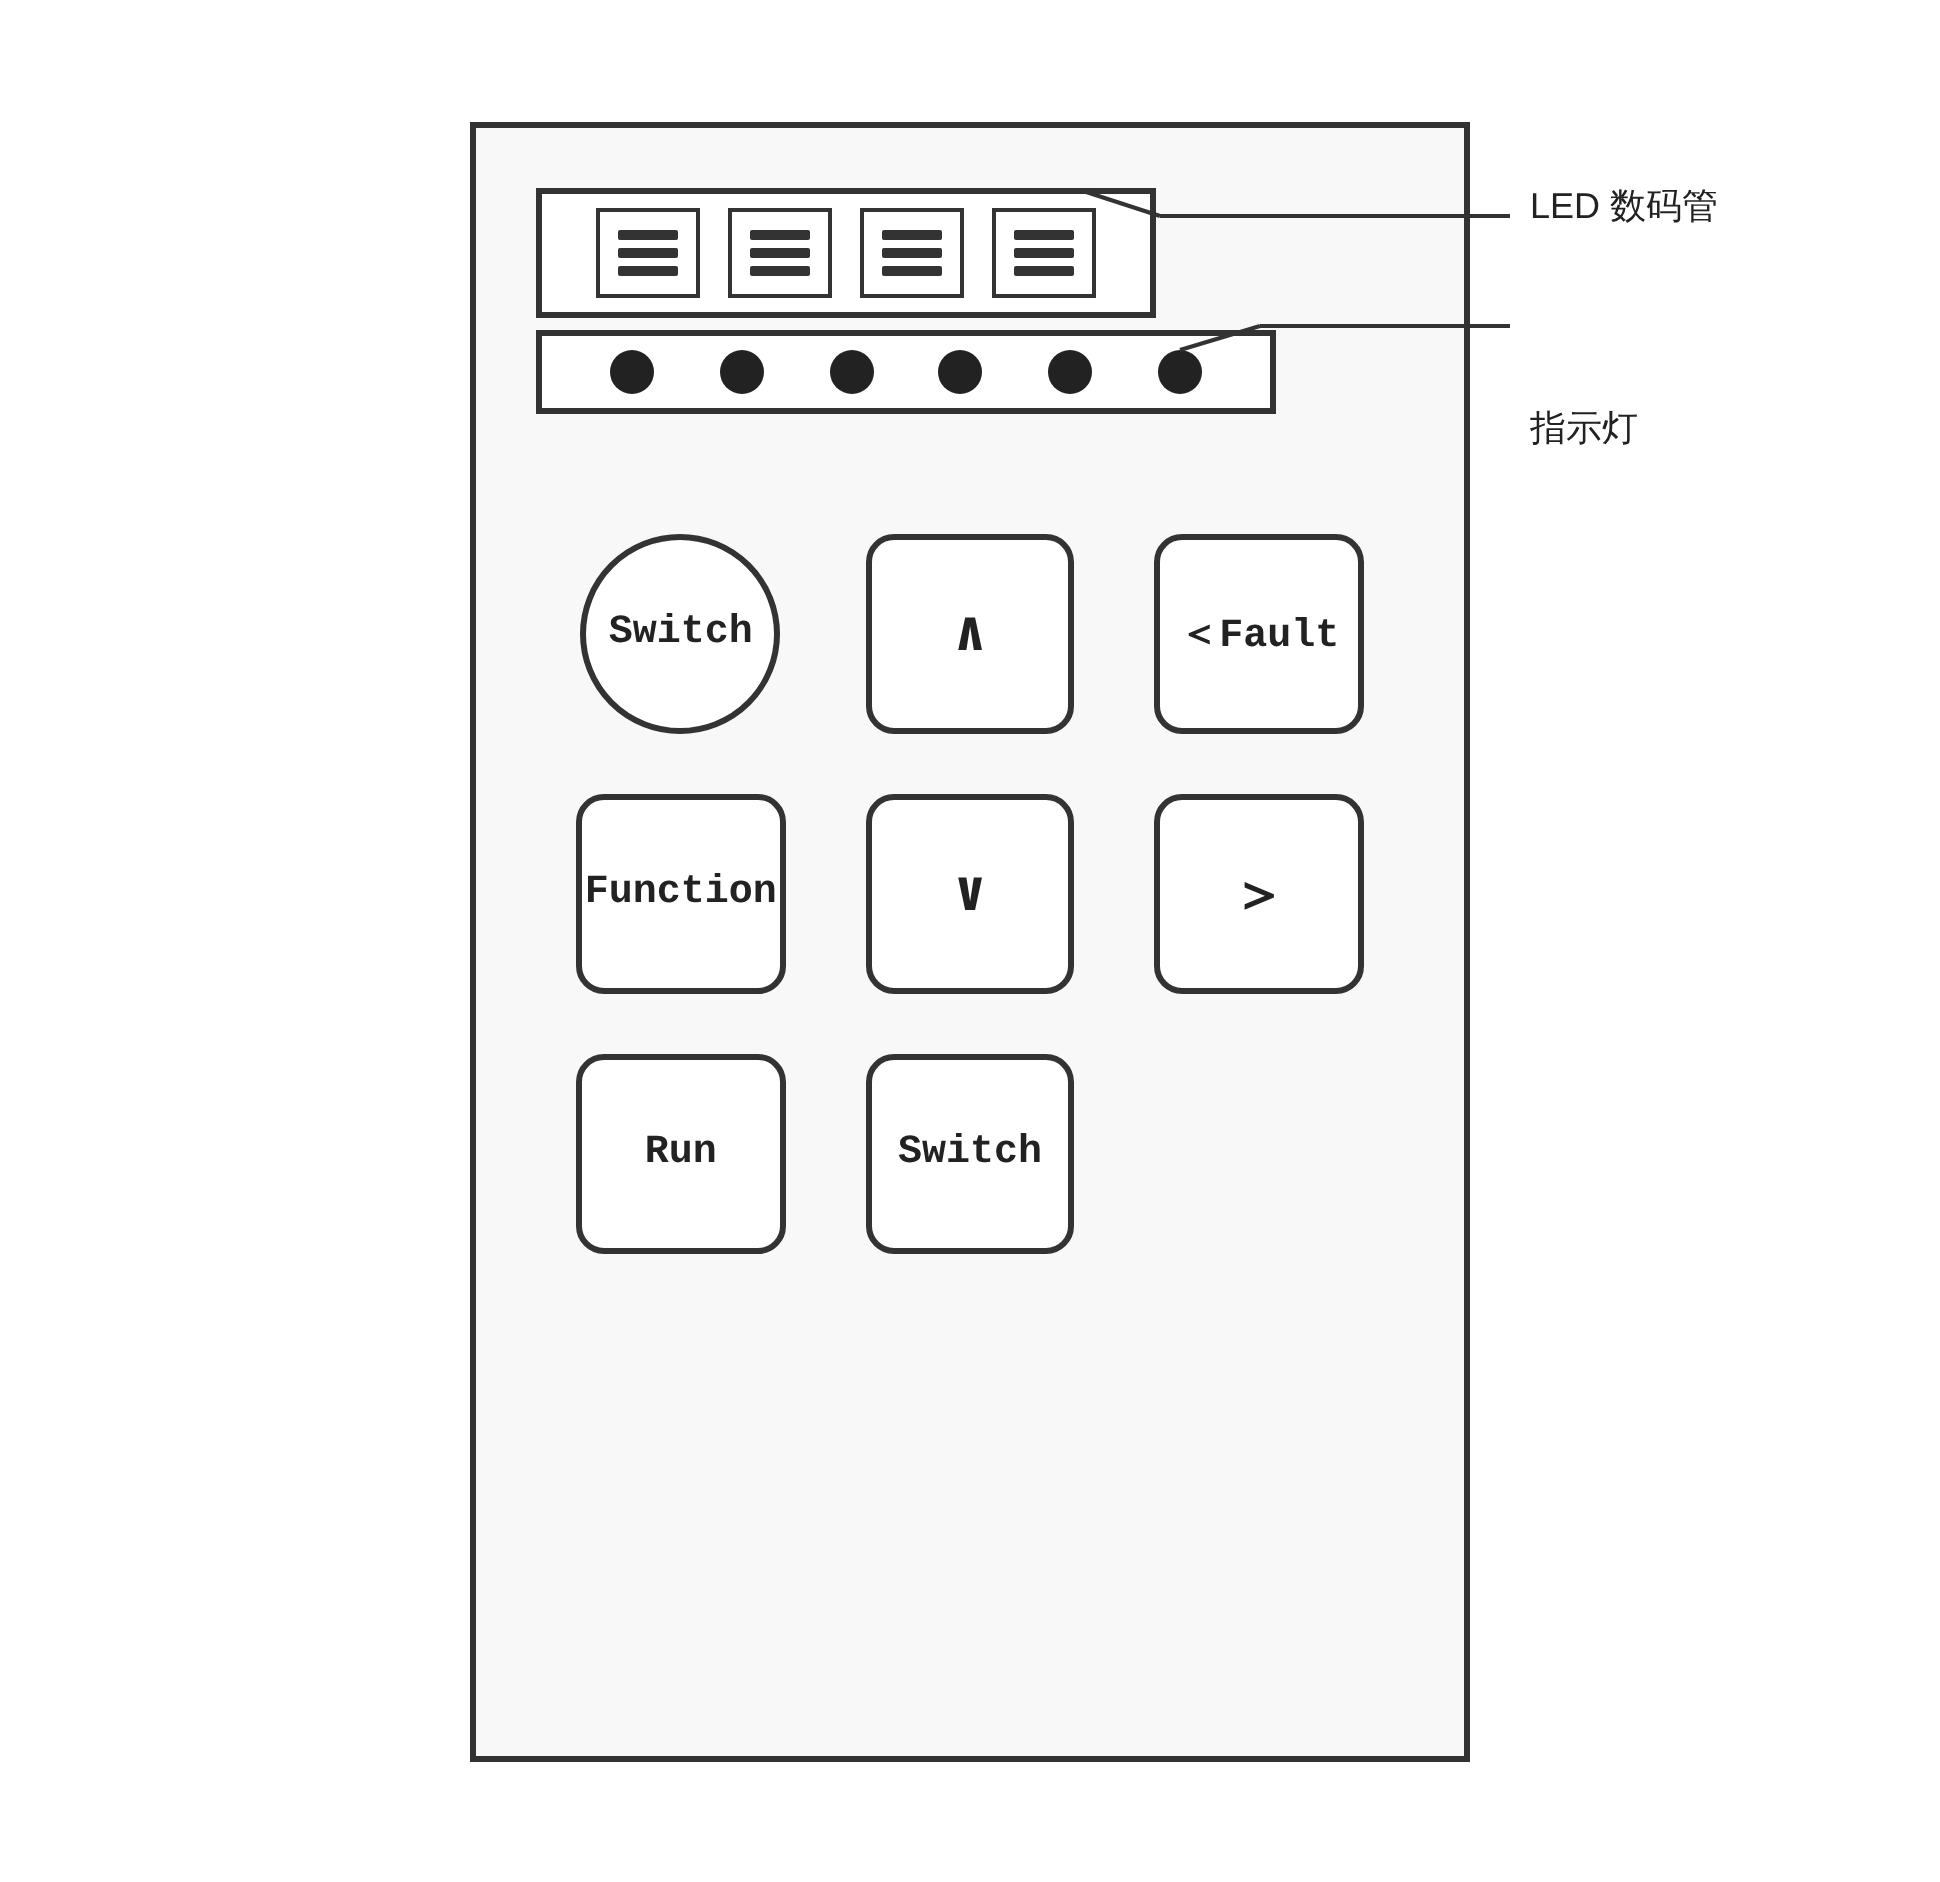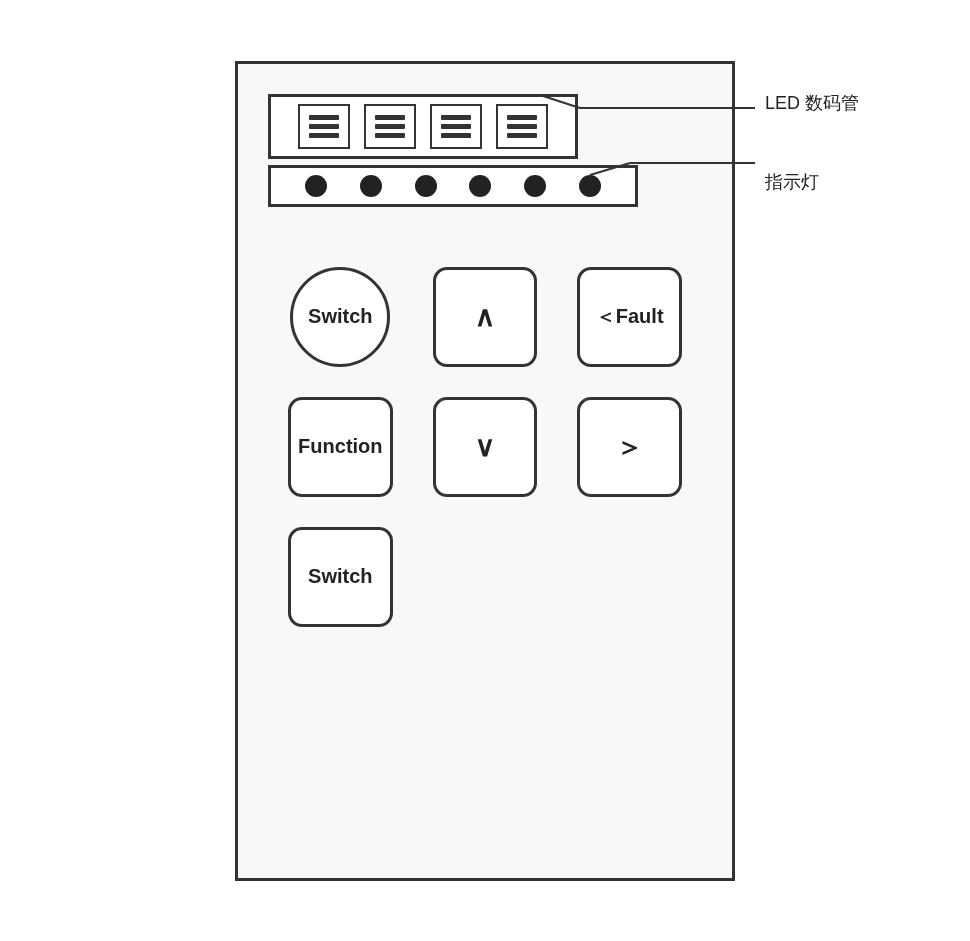--- a/index.html
+++ b/index.html
@@ -122,21 +122,21 @@
 
     .btn {
       height: 100px;
       border: 3px solid #333;
       background: #fff;
       cursor: pointer;
       display: flex;
       align-items: center;
       justify-content: center;
       font-size: 20px;
-      font-family: Liberation Sans, sans-serif;
+      font-family: Liberation Mono, monospace;
       font-weight: bold;
       color: #222;
       border-radius: 14px;
     }
 
     .btn-circle {
       border-radius: 50%;
       width: 100px;
       height: 100px;
       justify-self: center;
@@ -190,27 +190,28 @@
       <div class="buttons-grid">
 
         <button class="btn btn-circle">Switch</button>
         <button class="btn" style="font-size:28px;">∧</button>
         <button class="btn">＜Fault</button>
 
         <button class="btn">Function</button>
         <button class="btn" style="font-size:28px;">∨</button>
         <button class="btn" style="font-size:28px;">＞</button>
 
+        <button class="btn">Run</button>
         <button class="btn">Switch</button>
 
       </div>
     </div>
   </div>
 
-  <div style="position:absolute; left: calc(50% + 250px); top: calc(50% - 410px + 30px); display:flex; flex-direction:column; gap: 55px; padding-left: 30px;">
+  <div style="position:absolute; left: calc(50% + 250px); top: calc(50% - 410px + 30px); display:flex; flex-direction:column; gap: 87px; padding-left: 30px;">
     <span class="annotation-label">LED 数码管</span>
     <span class="annotation-label">指示灯</span>
   </div>
 
   <svg style="position:absolute;top:0;left:0;width:970px;height:941px;pointer-events:none;">
 
     <line x1="755" y1="108" x2="580" y2="108" stroke="#333" stroke-width="2"></line>
     <line x1="580" y1="108" x2="540" y2="95" stroke="#333" stroke-width="2"></line>
 
     <line x1="755" y1="163" x2="630" y2="163" stroke="#333" stroke-width="2"></line>

